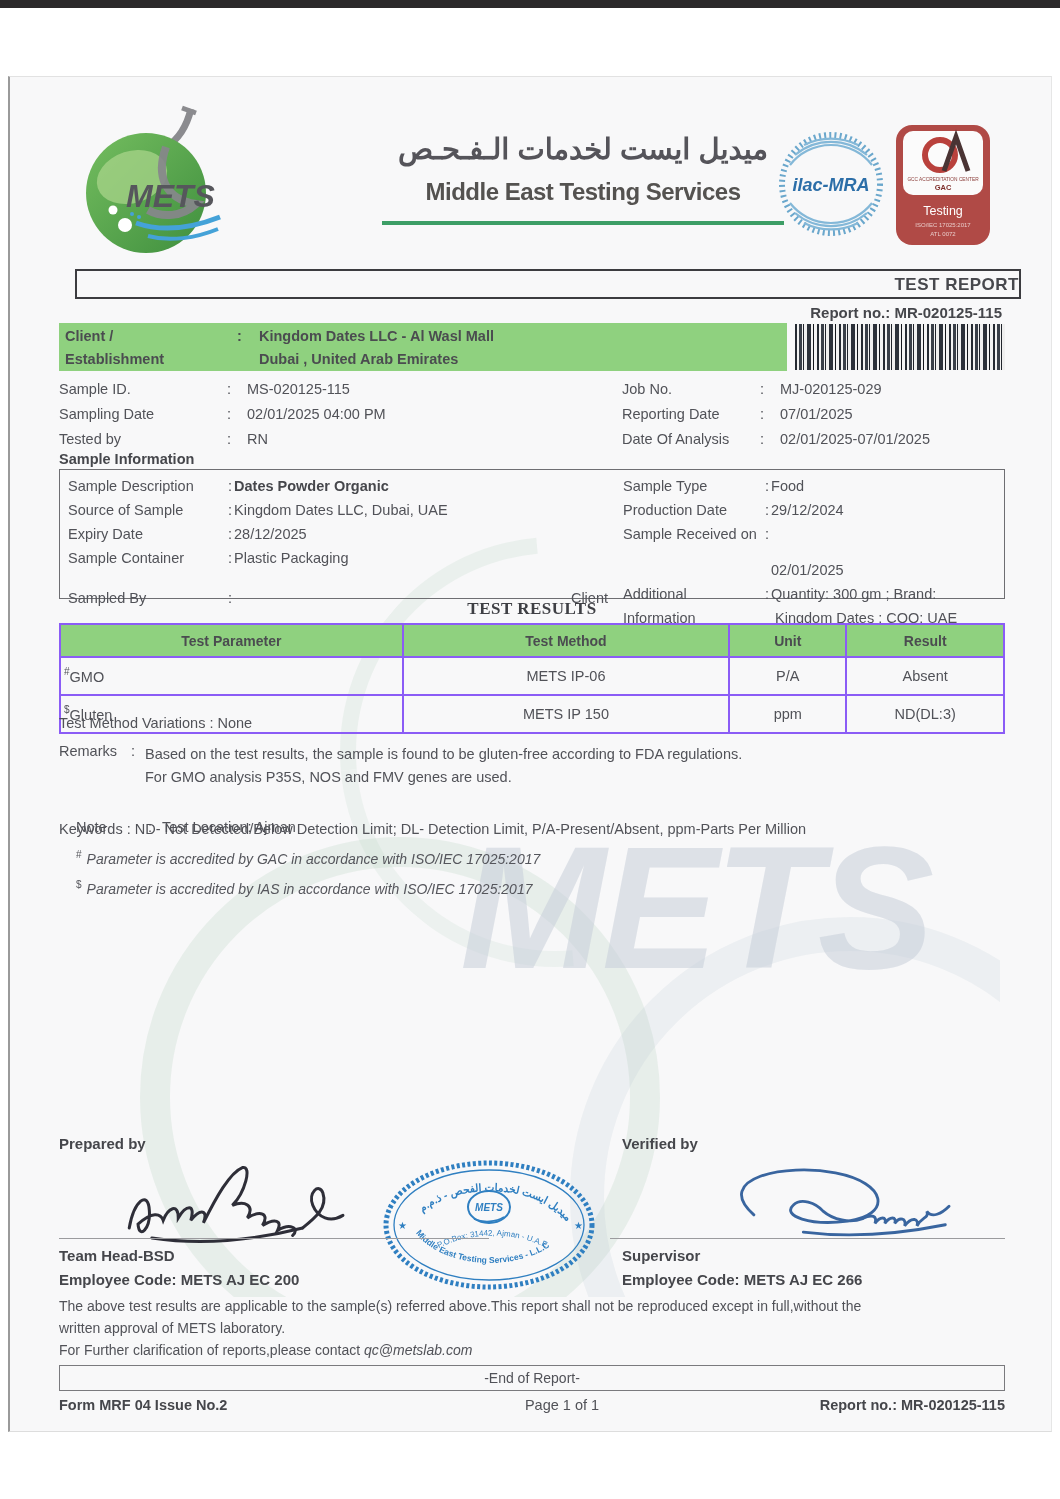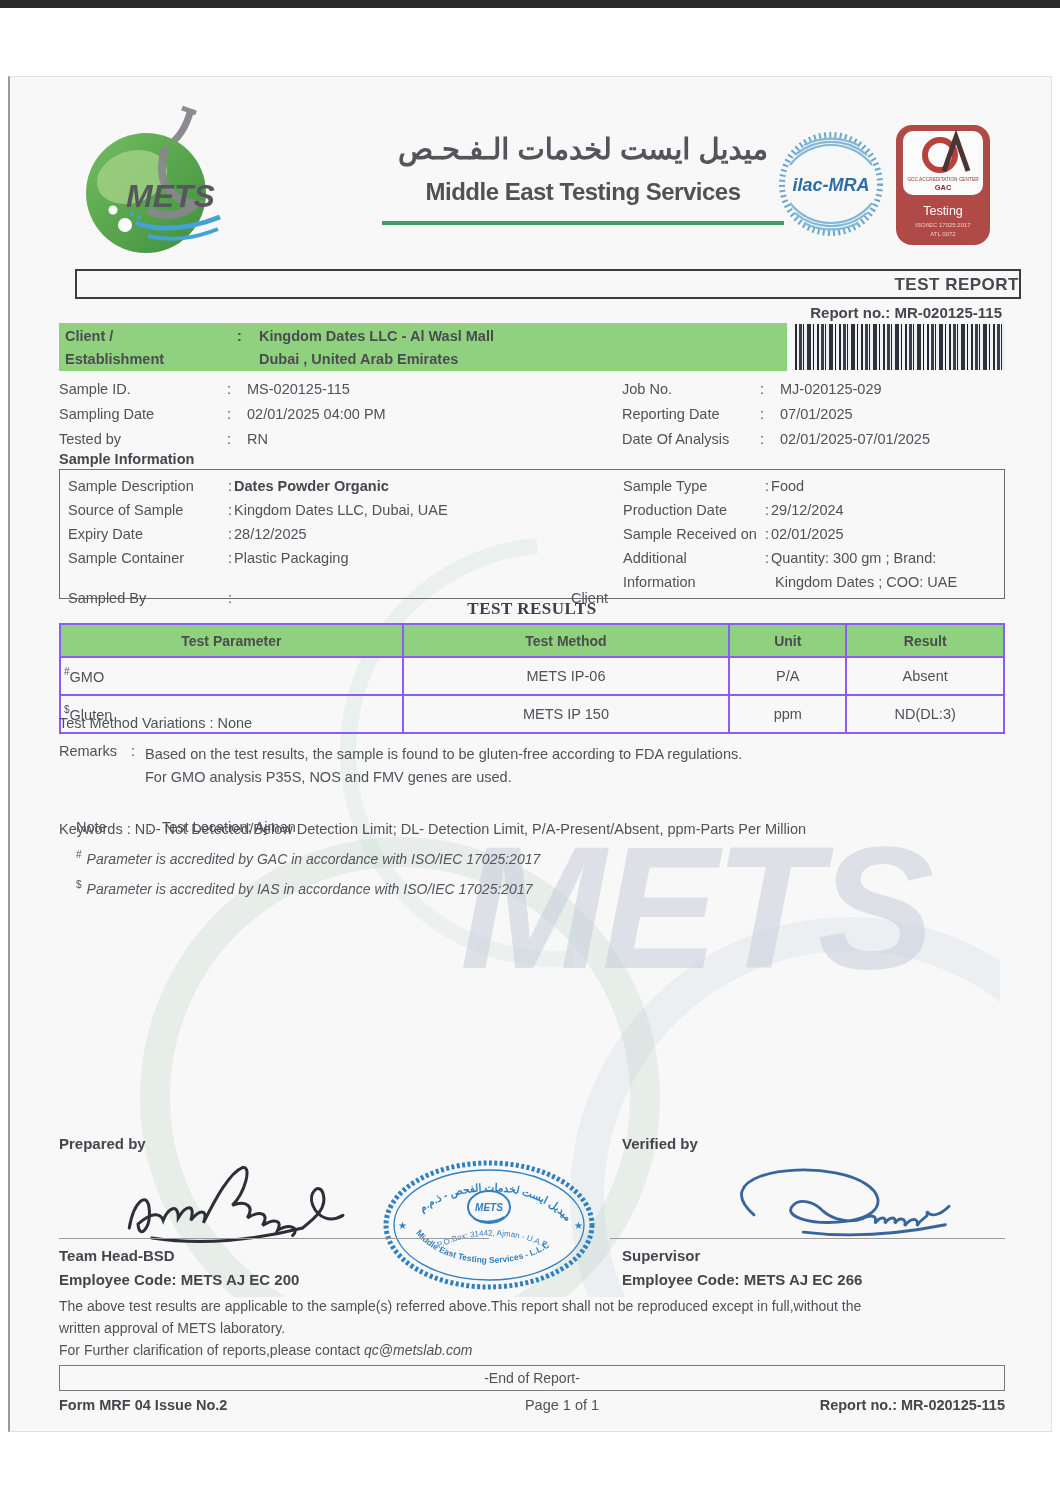--- a/index.html
+++ b/index.html
@@ -274,21 +274,21 @@
         <span class="si-val" style="margin-left:2px;">Food</span>
       </div>
       <div class="si-row">
         <span class="si-r-label">Production Date</span>
         <span>:</span>
         <span class="si-val" style="margin-left:2px;">29/12/2024</span>
       </div>
       <div class="si-row">
         <span class="si-r-label">Sample Received on</span>
         <span>:</span>
-        <span class="si-val" style="margin-left:2px;">02/01/2025</span>
+        <span class="si-val" style="margin-left:2px;margin-top:36px;">02/01/2025</span>
       </div>
       <div class="si-row">
         <span class="si-r-label">Additional</span>
         <span>:</span>
         <span class="si-val" style="margin-left:2px;">Quantity: 300 gm ; Brand:</span>
       </div>
       <div class="si-row">
         <span class="si-r-label">Information</span>
         <span style="visibility:hidden;">&nbsp;</span>
         <span class="si-val" style="margin-left:6px;">Kingdom Dates ; COO: UAE</span>

